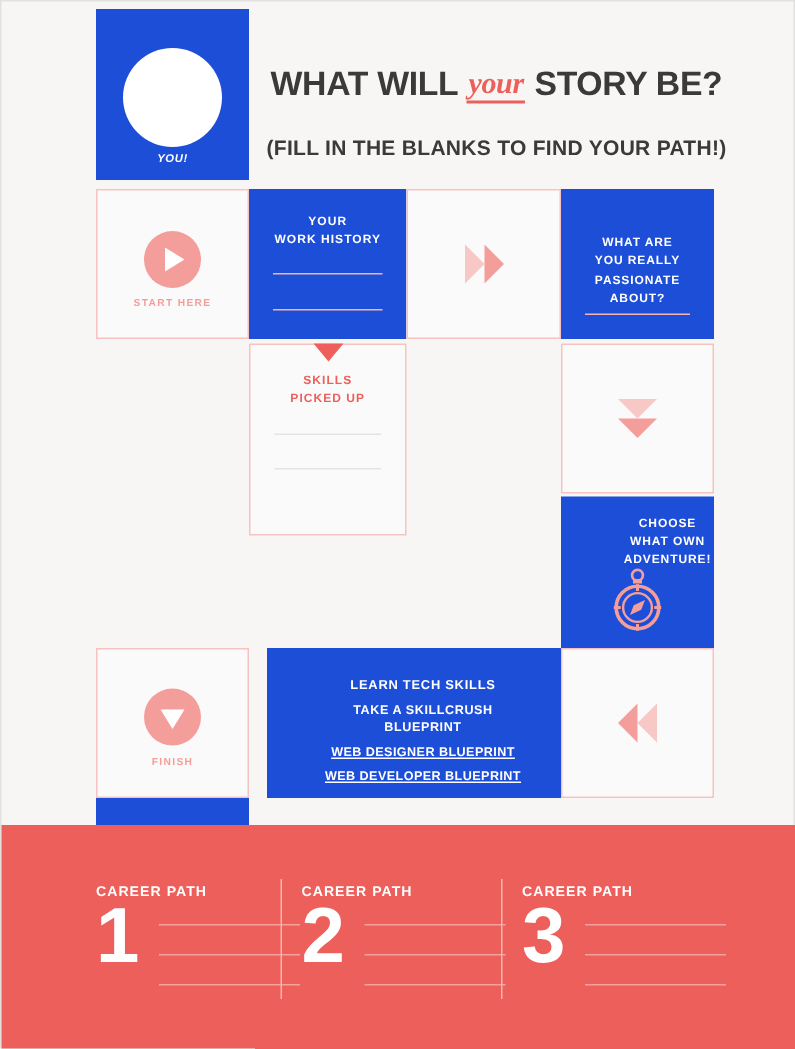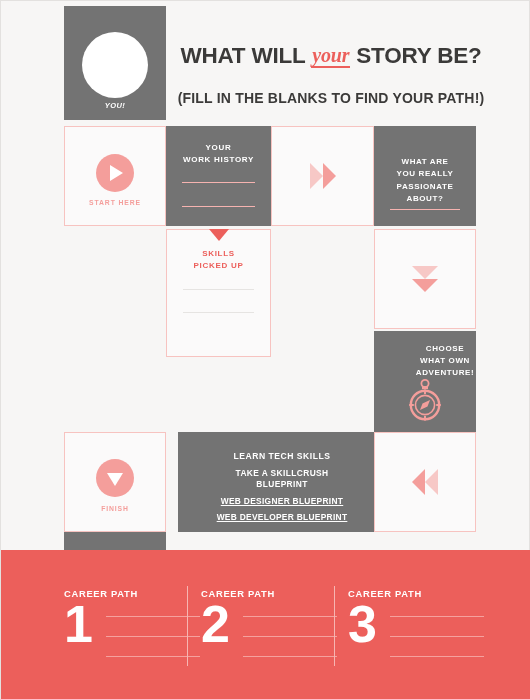--- a/index.html
+++ b/index.html
@@ -12,21 +12,21 @@
   }
   #infographic{
     position:absolute;left:0;top:0;width:530px;height:699px;
     background:#f7f6f5;
     border:1px solid #e3e1df;
     box-sizing:border-box;
   }
 
   
   .cell{position:absolute;box-sizing:border-box;}
-  .coral{background:#737373;}
+  .coral{background:#1d4ed8;}
   .white{background:#fbfafa;border:1px solid #f7c3c0;}
 
   
   #you-block{left:63px;top:5px;width:102px;height:114px;}
   #you-circle{
     position:absolute;left:50%;top:26px;transform:translateX(-50%);
     width:66px;height:66px;border-radius:50%;background:#ffffff;
   }
   #you-label{
     position:absolute;left:0;right:0;top:95px;text-align:center;

